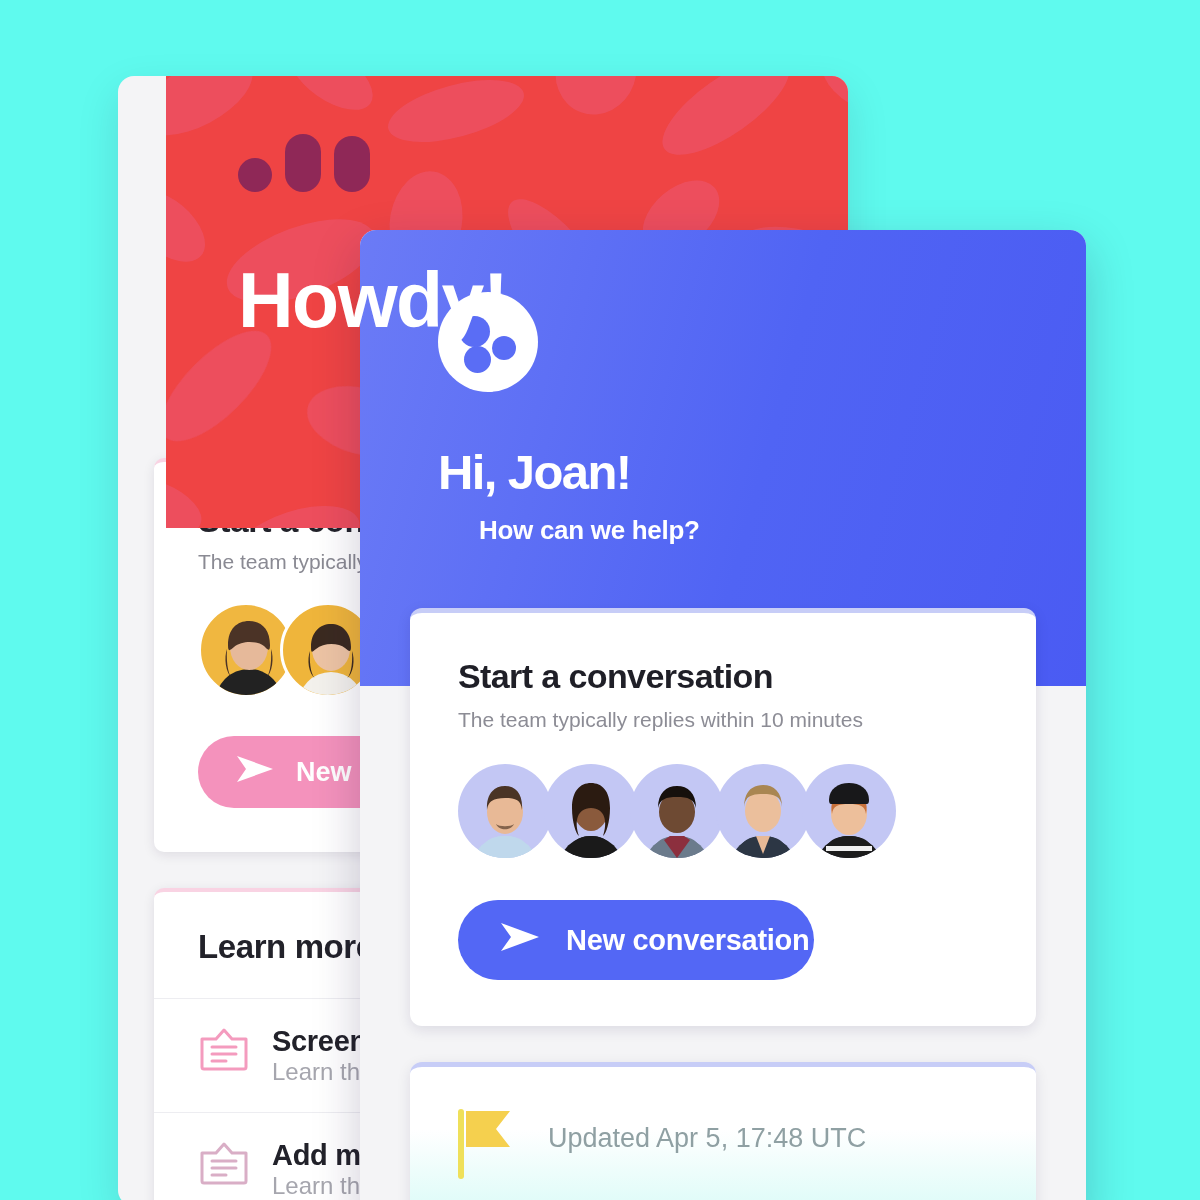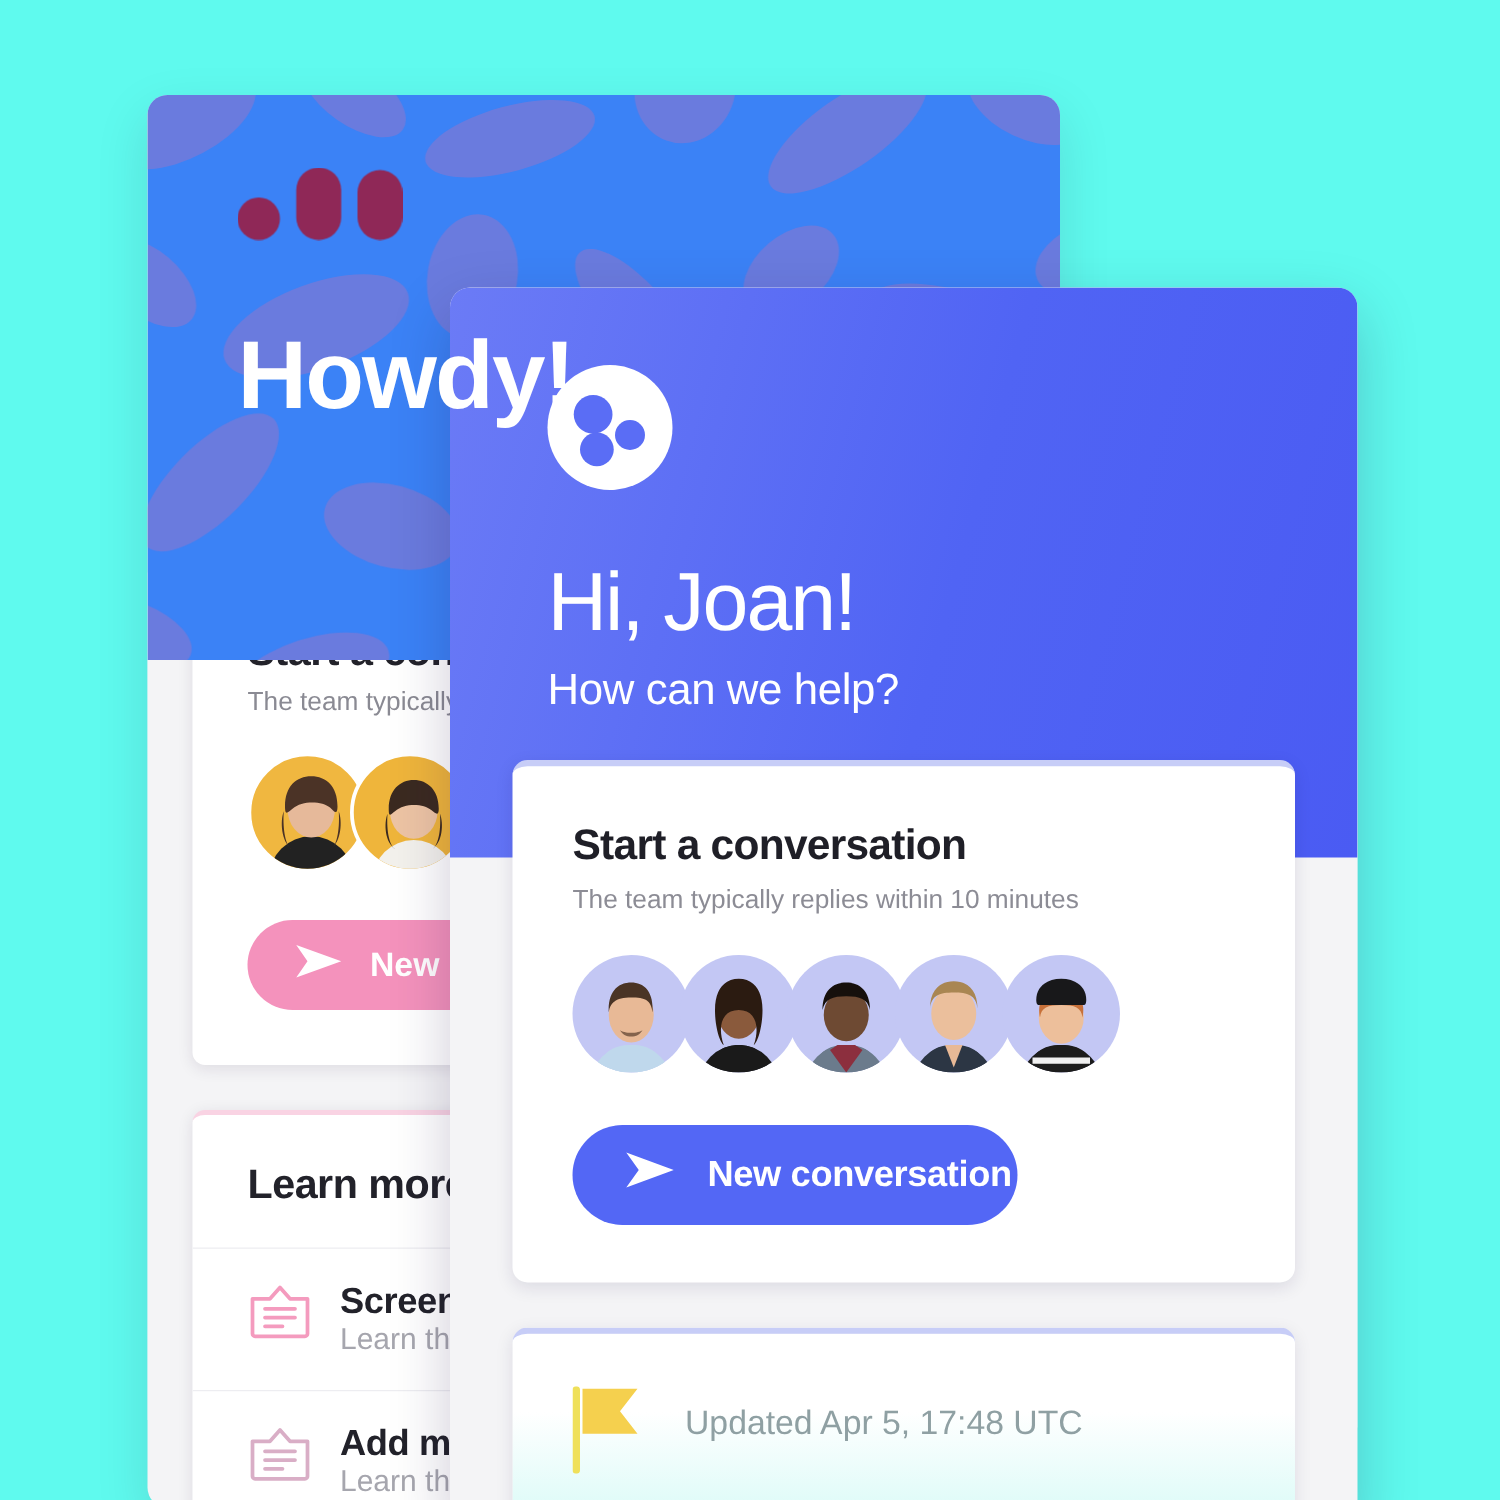--- a/index.html
+++ b/index.html
@@ -31,23 +31,24 @@
     left: 118px;
     top: 76px;
     width: 730px;
     height: 1130px;
     box-shadow: 0 16px 42px rgba(40, 20, 60, .13);
   }
 
   .pink-header {
     position: relative;
     height: 452px;
-    background: #3b82f6;
+    background: #ef4444;
     overflow: hidden;
     padding: 58px 72px 0 72px;
+    margin-left: 48px;
   }
 
   
   .leaf-pattern {
     position: absolute;
     inset: -40px;
     opacity: .5;
     pointer-events: none;
   }
 
@@ -211,33 +212,34 @@
     border-radius: 50%;
     background: #5A6DF5;
   }
   .bl-d.a { width: 31px; height: 31px; left: 21px; top: 24px; }
   .bl-d.b { width: 24px; height: 24px; left: 54px; top: 44px; }
   .bl-d.c { width: 27px; height: 27px; left: 26px; top: 54px; }
 
   .blue-title {
     margin-top: 56px;
     color: #ffffff;
-    font-size: 66px;
-    font-weight: 400;
+    font-size: 49px;
+    font-weight: 700;
     letter-spacing: -1.6px;
     line-height: 1;
     white-space: nowrap;
   }
   .blue-sub {
     margin-top: 18px;
     color: #ffffff;
-    font-size: 35px;
-    font-weight: 400;
+    font-size: 26px;
+    font-weight: 700;
     letter-spacing: -.3px;
     white-space: nowrap;
+    margin-left: 41px;
   }
 
   .blue-body {
     background: #F4F4F6;
     padding: 0 50px 0 50px;
     height: 534px;
   }
 
   .b-card {
     background: #ffffff;

